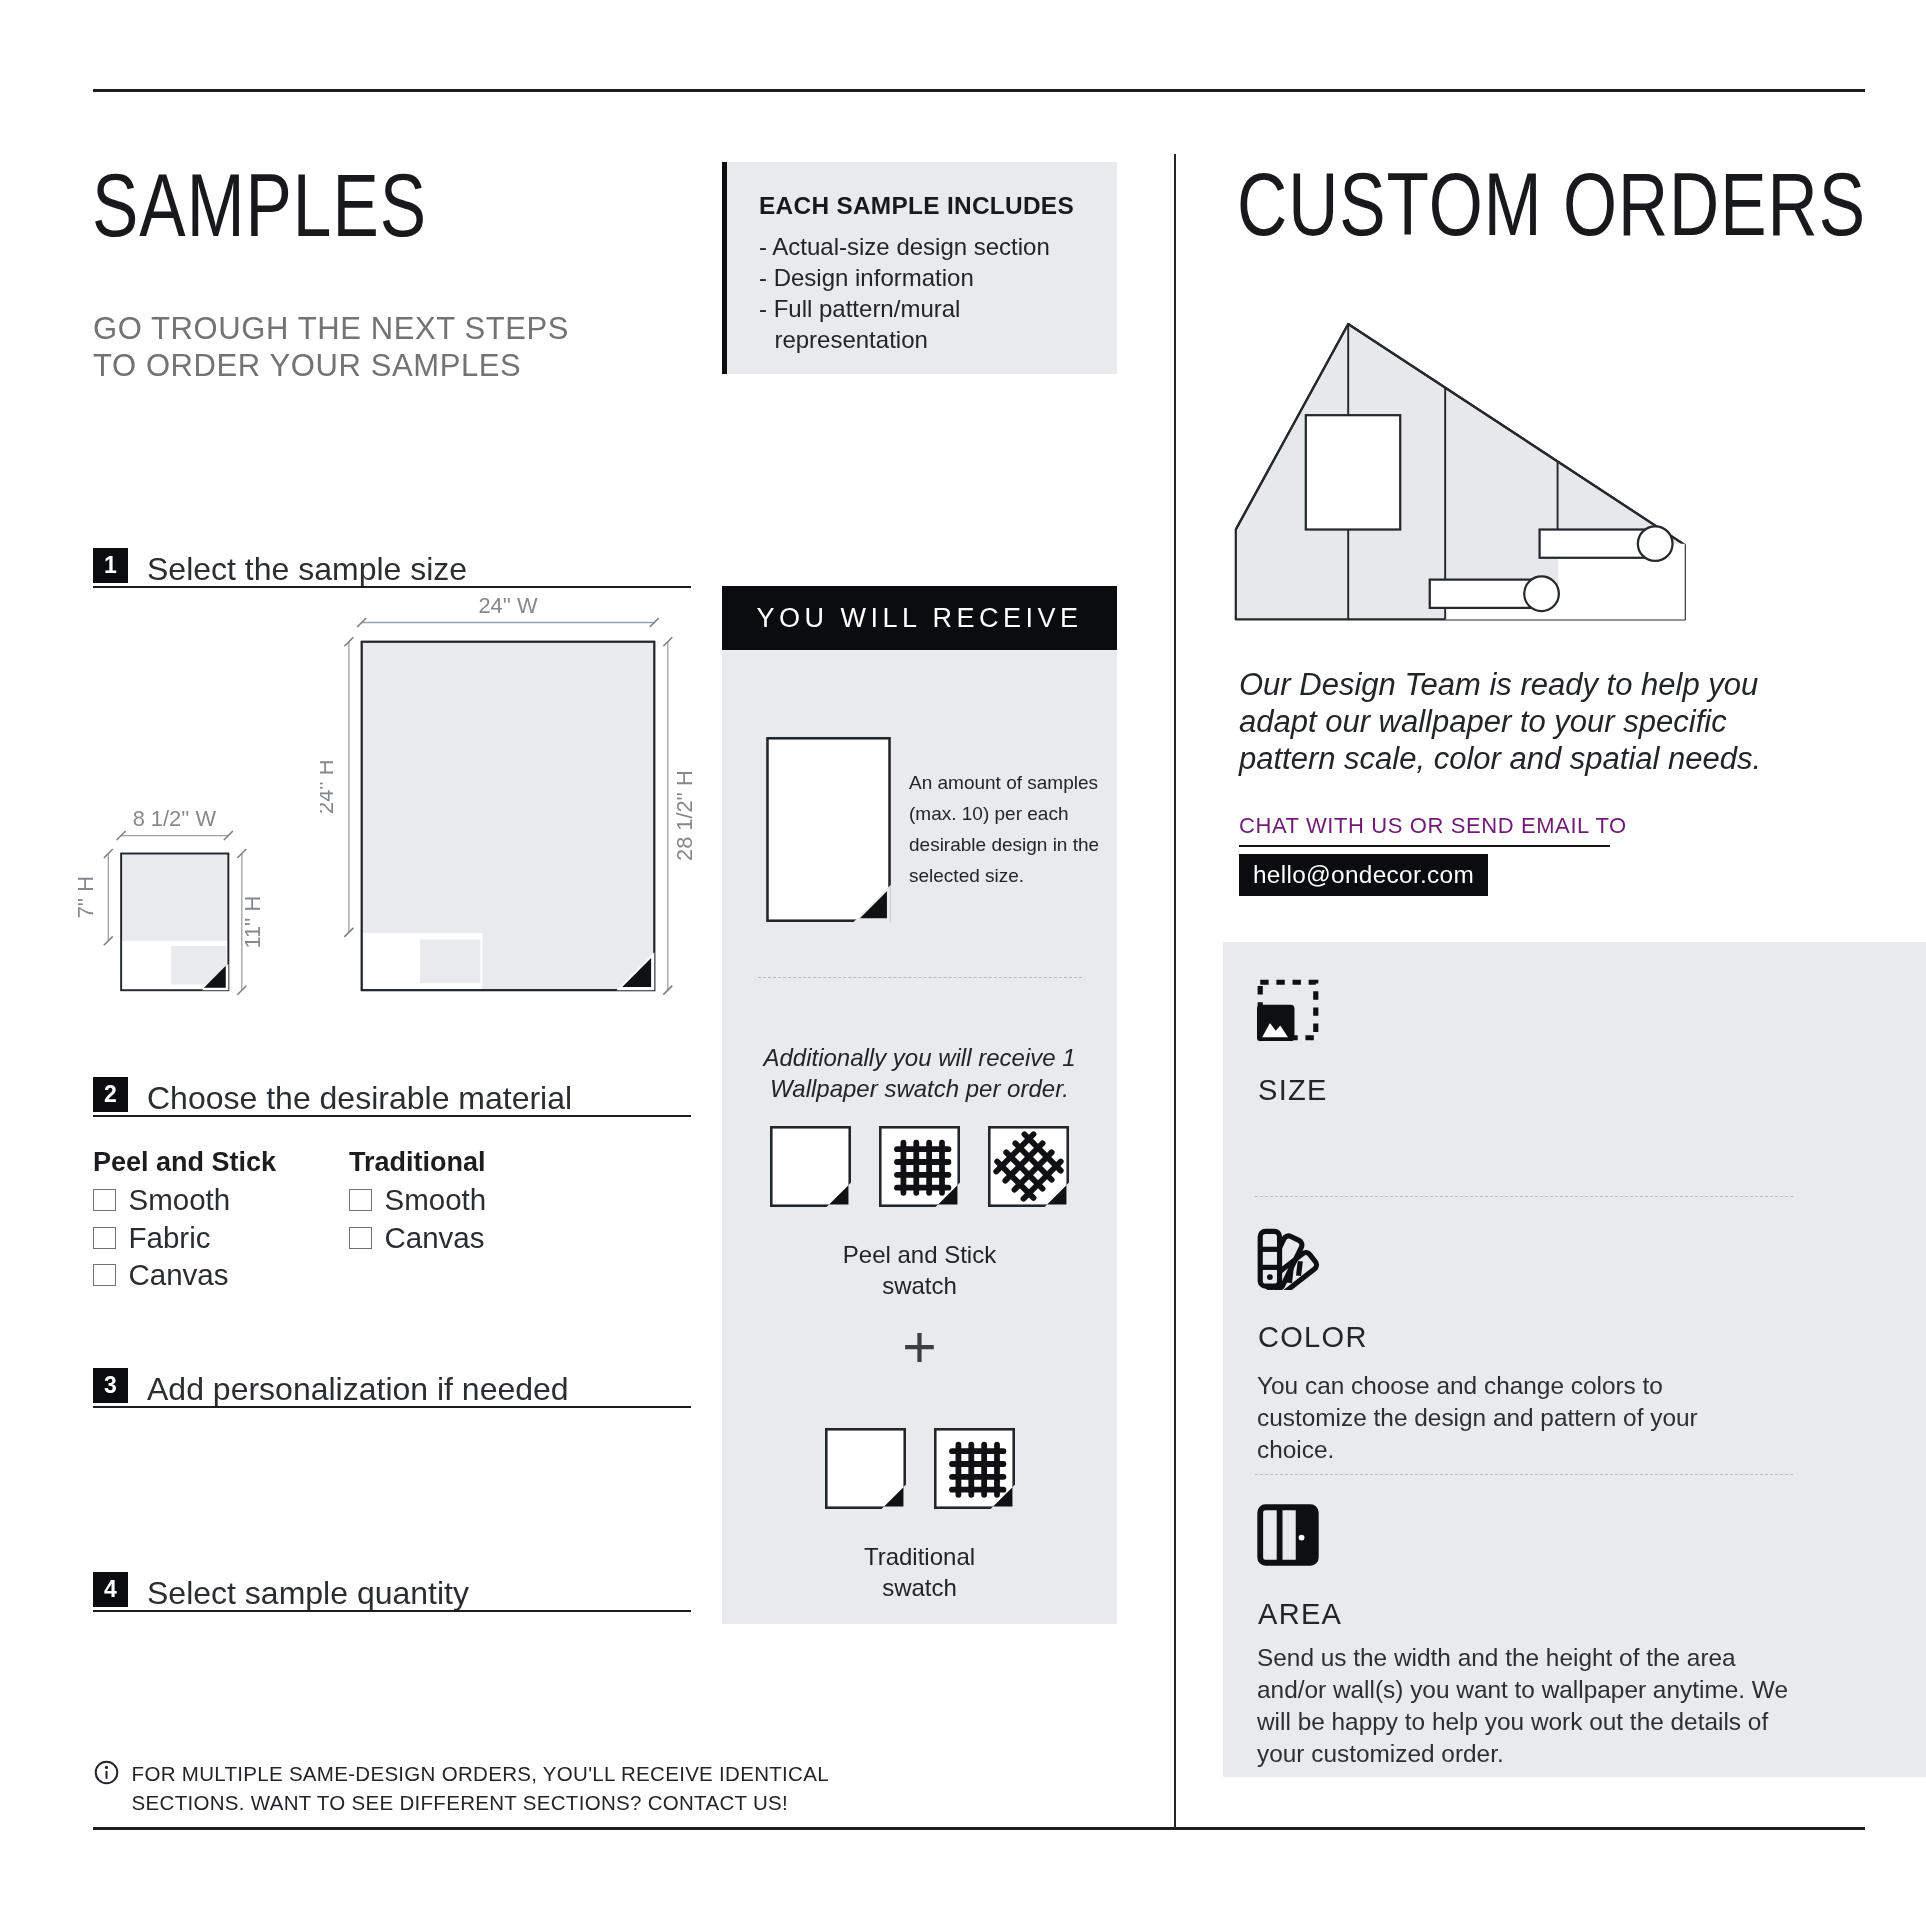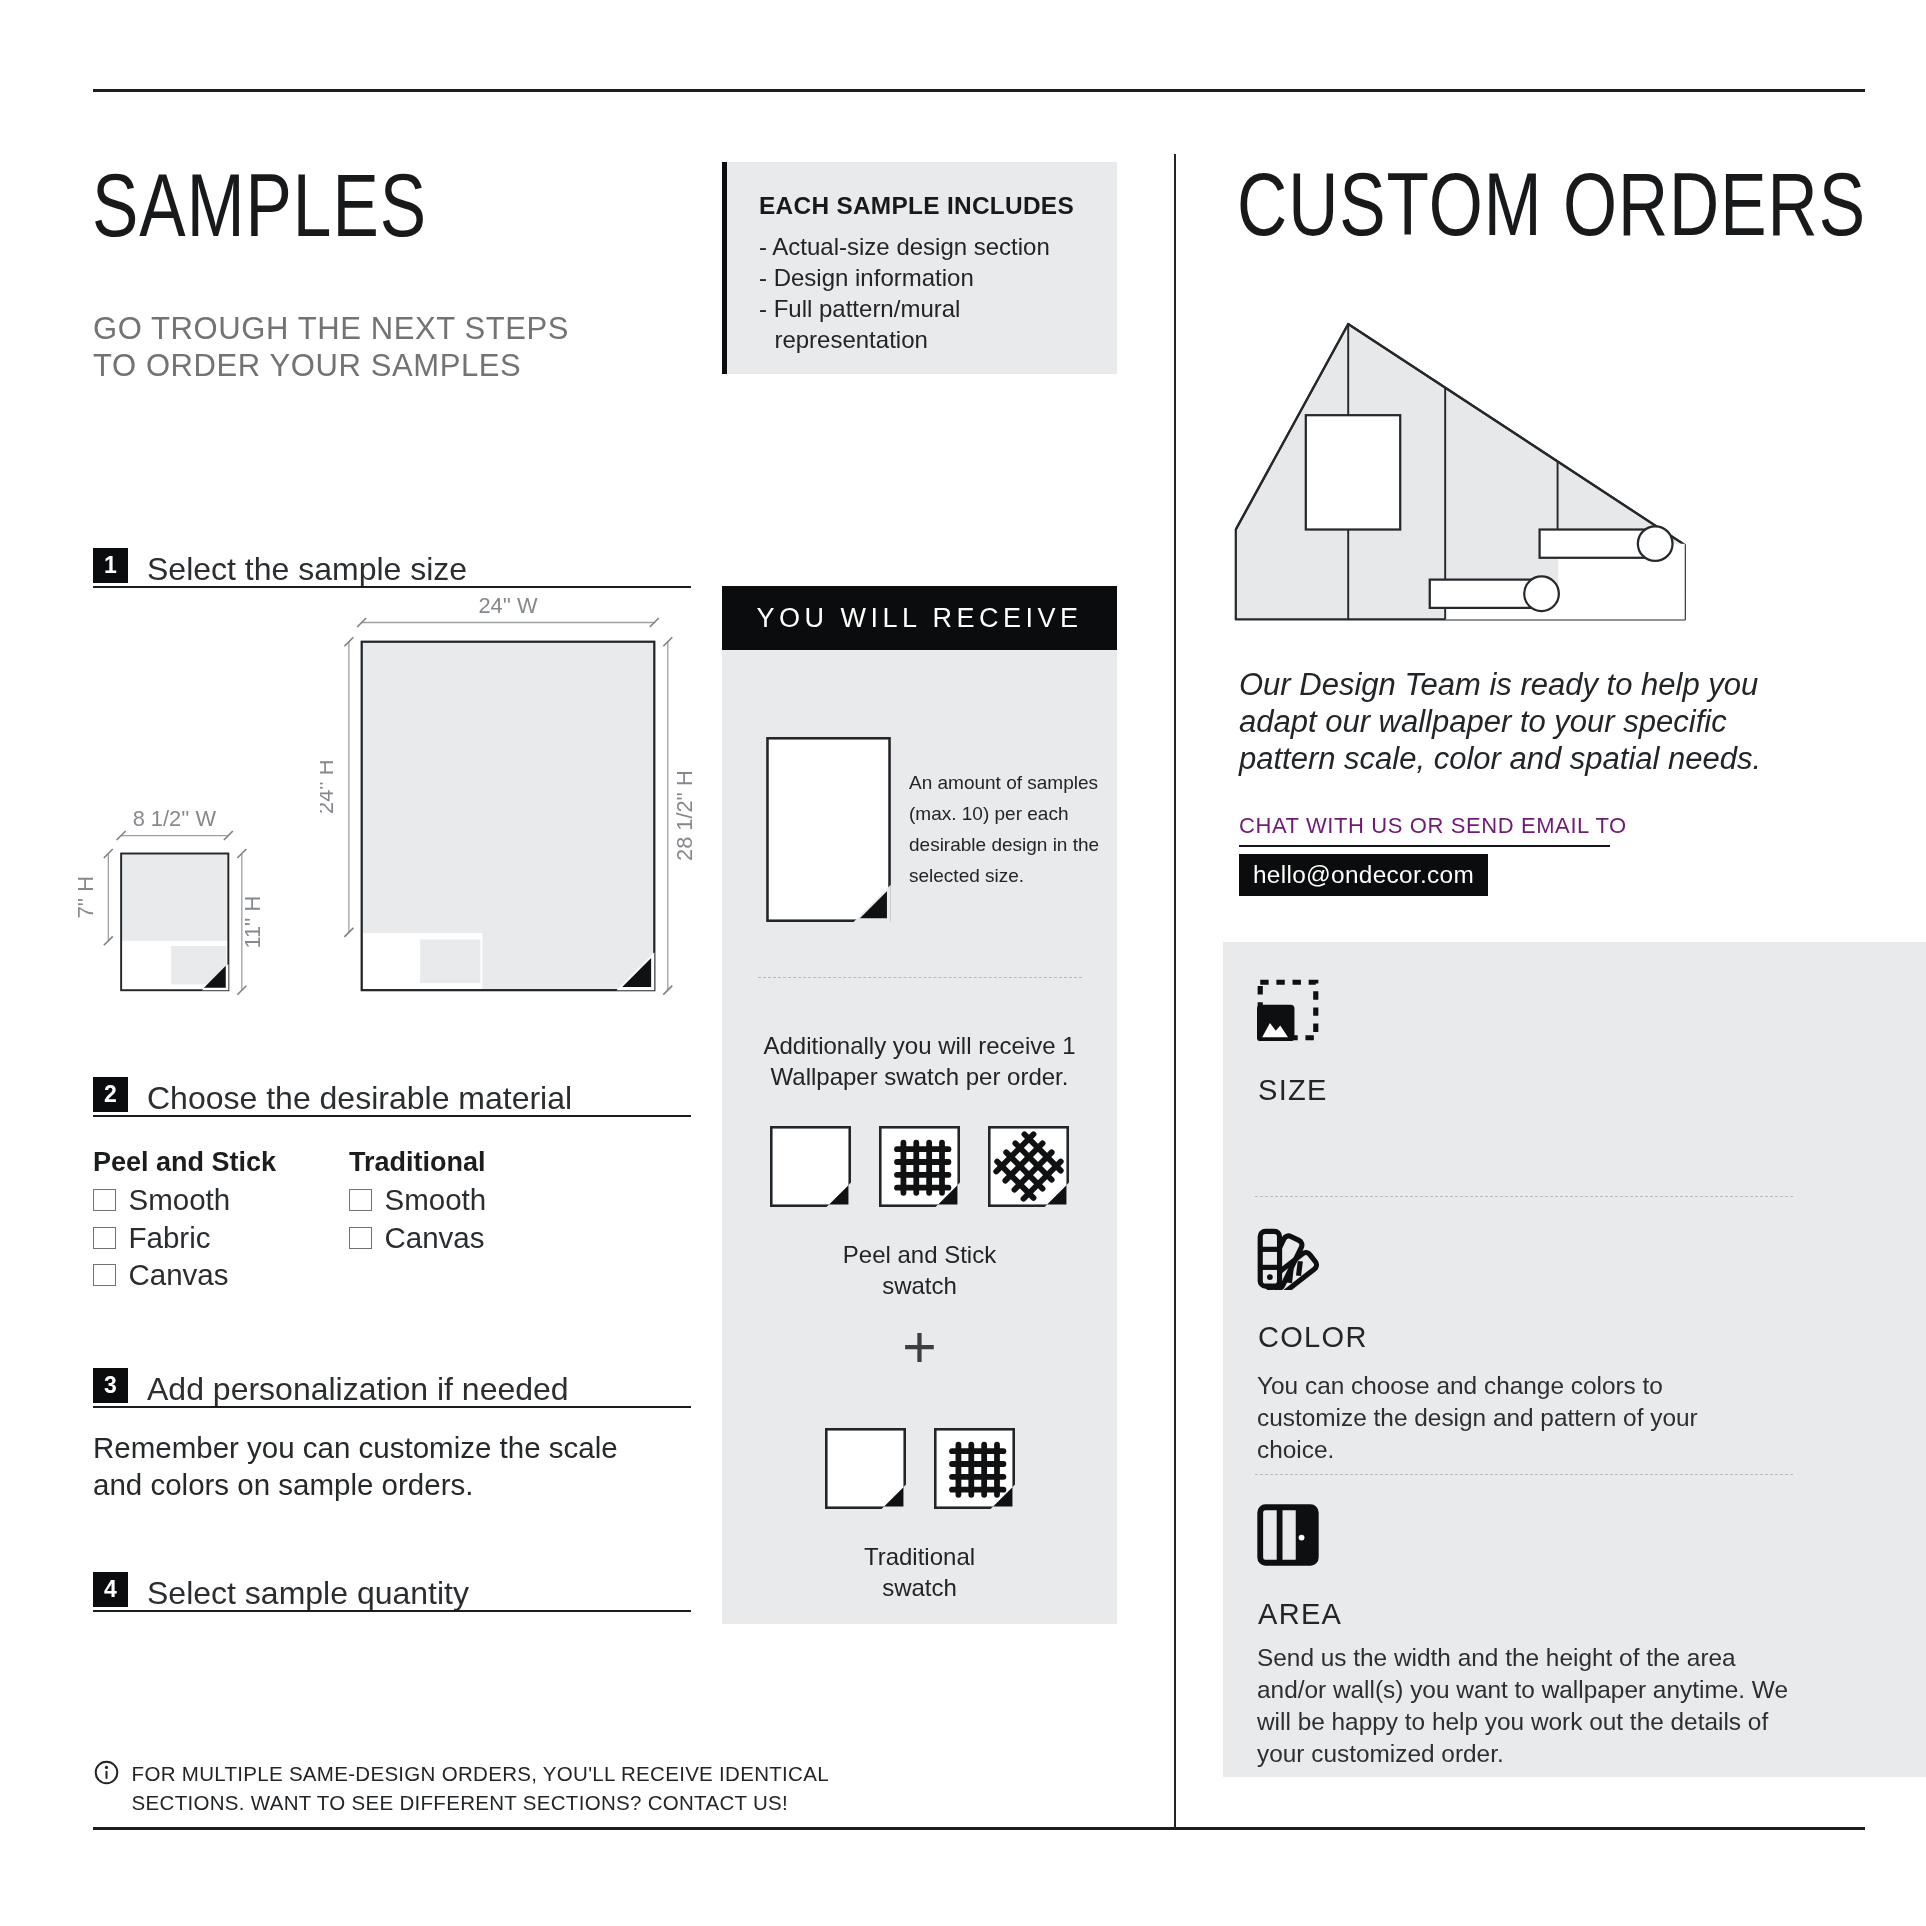--- a/index.html
+++ b/index.html
@@ -139,21 +139,20 @@
   <div class="opt" style="left:349px;top:1221px;">
     <span class="cb"></span>
     <span>Canvas</span>
   </div>
 
   <div class="step" style="top:1368px;">
     <div class="num">3</div>
     <div class="title">Add personalization if needed</div>
     <div class="bar"></div>
   </div>
-  <div class="step-body" style="left:93px;top:1429px;width:539px;">Remember you can customize the scale and colors on sample orders.</div>
 
   <div class="step" style="top:1572px;">
     <div class="num">4</div>
     <div class="title">Select sample quantity</div>
     <div class="bar"></div>
   </div>
 
   <div class="note">
     <svg width="27" height="27" viewBox="0 0 40 40">
       <circle cx="20" cy="20" r="16" fill="none" stroke="#222527" stroke-width="3"></circle>
@@ -178,21 +177,21 @@
     <svg class="abs" style="left:44px;top:87px;" width="125" height="185" viewBox="0 0 194 288">
       <rect x="2" y="2" width="190" height="284" fill="#ffffff" stroke="#232629" stroke-width="4"></rect>
       <polygon points="194,288 136,288 194,230" fill="#e9eaeb"></polygon>
       <polygon points="188,282 146,282 188,240" fill="#101112"></polygon>
     </svg>
     <div class="amount">An amount of samples (max. 10) per each desirable design in the selected size.</div>
 
     <div class="dash" style="left:36px;top:327px;width:324px;"></div>
 
     <div class="centered" style="top:376px;">
-      <div class="caption" style="max-width:352px;margin:4px auto;">Additionally you will receive 1 Wallpaper swatch per order.</div>
+      <div class="caption" style="max-width:352px;margin:16px auto;font-style:italic;">Additionally you will receive 1 Wallpaper swatch per order.</div>
     </div>
 
     <div class="swrow" style="top:476px;">
       <svg width="81" height="81" viewBox="0 0 126 126">
         <rect x="2" y="2" width="122" height="122" fill="#ffffff" stroke="#232629" stroke-width="4"></rect>
         <polygon points="126,126 88,126 126,88" fill="#e9eaeb"></polygon>
         <polygon points="122,122 92,122 122,92" fill="#101112"></polygon>
       </svg>
       <svg width="81" height="81" viewBox="0 0 126 126">
         <rect x="2" y="2" width="122" height="122" fill="#ffffff" stroke="#232629" stroke-width="4"></rect>

